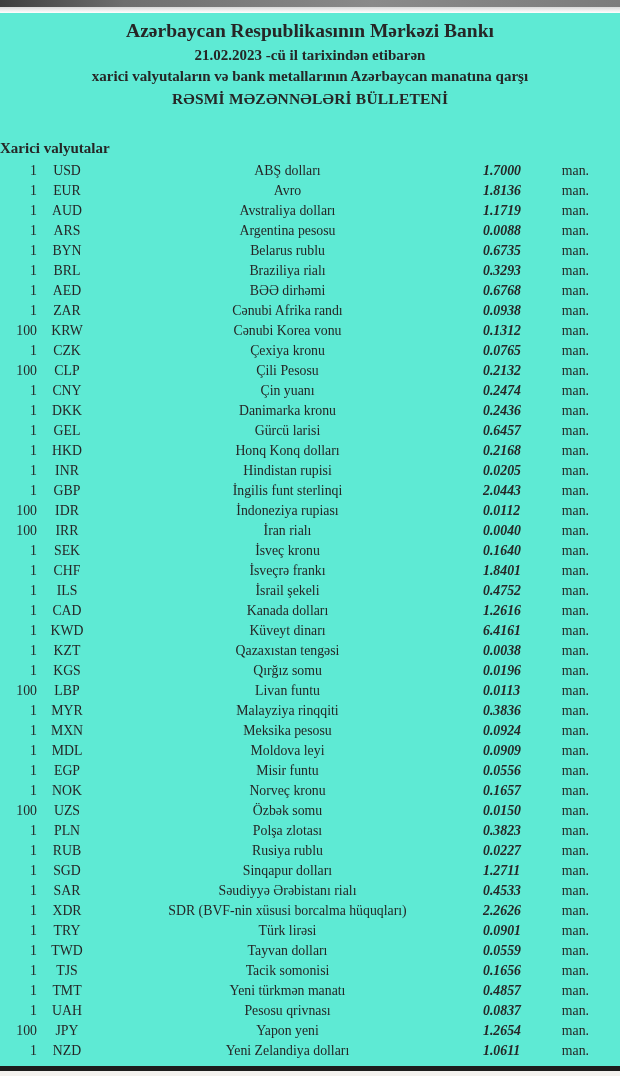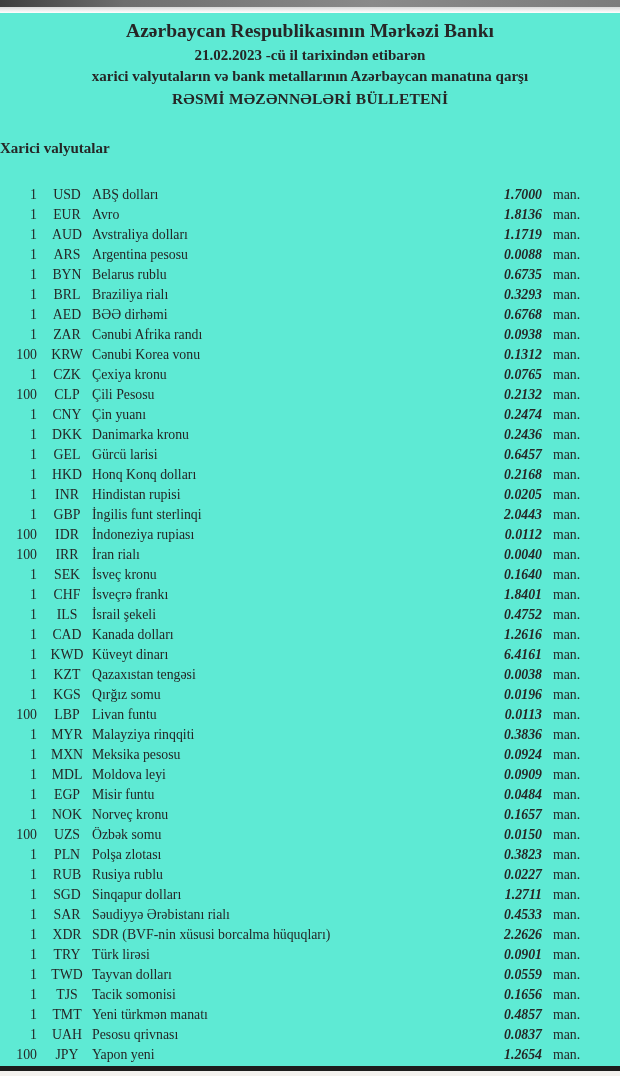--- a/index.html
+++ b/index.html
@@ -41,23 +41,23 @@
     display: flex;
     align-items: baseline;
     height: 20px;
     font-size: 13.8px;
     line-height: 20px;
     padding-right: 31px;
     box-sizing: border-box;
   }
   .qty  { width: 37px; text-align: right; flex: 0 0 auto; }
   .code { width: 50px; margin-left: 5px; text-align: center; flex: 0 0 auto; }
-  .name { flex: 1 1 auto; text-align: left; white-space: nowrap; overflow: hidden; }
-  .rate { width: 70px; text-align: right; font-weight: bold; font-style: italic; flex: 0 0 auto; margin-top: 24px; }
-  .unit { width: 36px; margin-left: 11px; text-align: left; flex: 0 0 auto; }
+  .name { flex: 1 1 auto; text-align: center; white-space: nowrap; overflow: hidden; }
+  .rate { width: 70px; text-align: left; font-weight: bold; font-style: italic; flex: 0 0 auto; }
+  .unit { width: 36px; text-align: right; flex: 0 0 auto; }
   
   .bottom-edge {
     position: absolute;
     top: 1066px; left: 0;
     width: 100%; height: 5px;
     background: #1c1c1c;
   }
   .bottom-below {
     position: absolute;
     top: 1071px; left: 0;
@@ -289,21 +289,21 @@
     <span class="qty">1</span>
     <span class="code">MDL</span>
     <span class="name">Moldova leyi</span>
     <span class="rate">0.0909</span>
     <span class="unit">man.</span>
   </div>
       <div class="row">
     <span class="qty">1</span>
     <span class="code">EGP</span>
     <span class="name">Misir funtu</span>
-    <span class="rate">0.0484</span>
+    <span class="rate">0.0556</span>
     <span class="unit">man.</span>
   </div>
       <div class="row">
     <span class="qty">1</span>
     <span class="code">NOK</span>
     <span class="name">Norveç kronu</span>
     <span class="rate">0.1657</span>
     <span class="unit">man.</span>
   </div>
       <div class="row">

